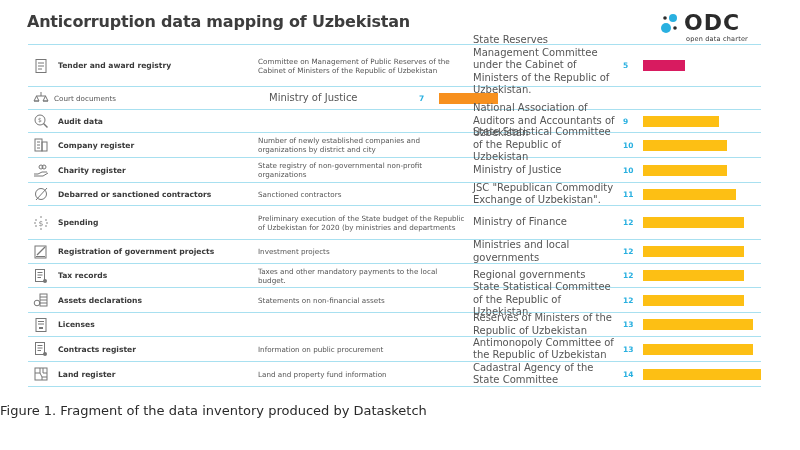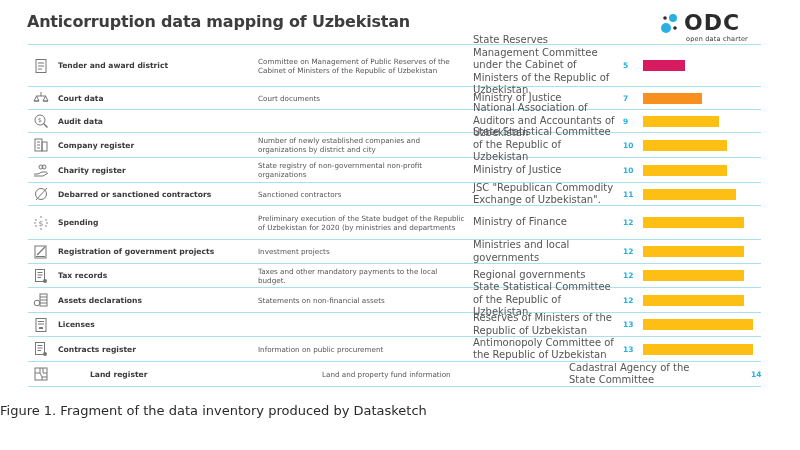--- a/index.html
+++ b/index.html
@@ -52,40 +52,39 @@
 <div class="table" id="table">
     <div class="row" style="height: 42px;">
       <div class="cell-icon">
         <svg viewBox="0 0 16 16">
           <rect x="3" y="1.5" width="10" height="13" fill="none" stroke="#777" stroke-width="1"></rect>
           <line x1="5" y1="5" x2="11" y2="5" stroke="#777"></line>
           <line x1="5" y1="8" x2="11" y2="8" stroke="#777"></line>
           <line x1="5" y1="11" x2="9" y2="11" stroke="#777"></line>
         </svg>
       </div>
-      <div class="cell-cat">Tender and award district</div>
+      <div class="cell-cat">Tender and award registry</div>
       <div class="cell-desc">Committee on Management of Public Reserves of the Cabinet of Ministers of the Republic of Uzbekistan</div>
       <div class="cell-src">State Reserves Management Committee under the Cabinet of Ministers of the Republic of Uzbekistan.</div>
       <div class="cell-num">5</div>
       <div class="cell-bar">
         <div class="bar" style="width: 42px; background: rgb(216, 27, 96);"></div>
       </div>
     </div>
     <div class="row" style="height: 23px;">
       <div class="cell-icon">
         <svg viewBox="0 0 16 16">
           <line x1="8" y1="2" x2="8" y2="6" stroke="#777"></line>
           <line x1="3" y1="6" x2="13" y2="6" stroke="#777"></line>
           <path d="M1 11 L3.5 6 L6 11 Z" fill="none" stroke="#777"></path>
           <path d="M10 11 L12.5 6 L15 11 Z" fill="none" stroke="#777"></path>
           <line x1="1" y1="11" x2="6" y2="11" stroke="#777"></line>
           <line x1="10" y1="11" x2="15" y2="11" stroke="#777"></line>
         </svg>
       </div>
-      <div class="cell-cat">Court data</div>
       <div class="cell-desc">Court documents</div>
       <div class="cell-src">Ministry of Justice</div>
       <div class="cell-num">7</div>
       <div class="cell-bar">
         <div class="bar" style="width: 59px; background: rgb(247, 144, 30);"></div>
       </div>
     </div>
     <div class="row" style="height: 23px;">
       <div class="cell-icon">
         <svg viewBox="0 0 16 16">
@@ -254,21 +253,21 @@
         </svg>
       </div>
       <div class="cell-cat">Contracts register</div>
       <div class="cell-desc">Information on public procurement</div>
       <div class="cell-src">Antimonopoly Committee of the Republic of Uzbekistan</div>
       <div class="cell-num">13</div>
       <div class="cell-bar">
         <div class="bar" style="width: 110px; background: rgb(253, 191, 20);"></div>
       </div>
     </div>
-    <div class="row" style="height: 25px; gap: 32px;">
+    <div class="row" style="height: 25px;">
       <div class="cell-icon">
         <svg viewBox="0 0 16 16">
           <rect x="2" y="2" width="12" height="12" fill="none" stroke="#777"></rect>
           <path d="M2 7 L7 7 L7 2 M7 7 L9 11 L14 11 M9 11 L9 14 M10 2 L10 7 L14 7" fill="none" stroke="#777"></path>
         </svg>
       </div>
       <div class="cell-cat">Land register</div>
       <div class="cell-desc">Land and property fund information</div>
       <div class="cell-src">Cadastral Agency of the State Committee</div>
       <div class="cell-num">14</div>

